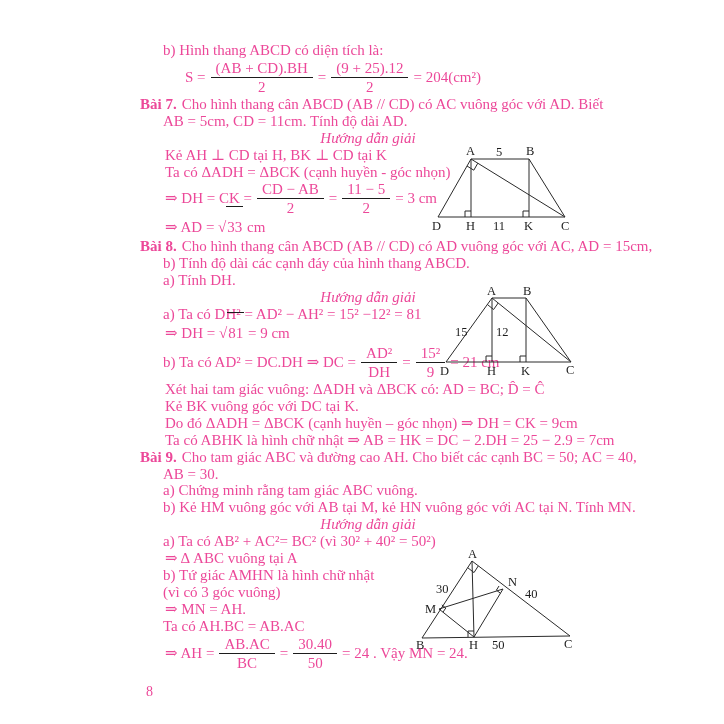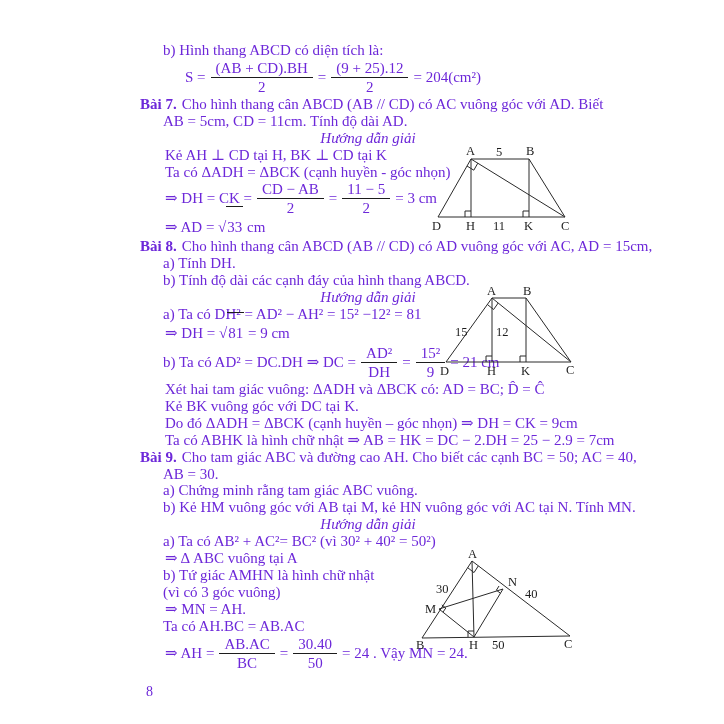--- a/index.html
+++ b/index.html
@@ -1,17 +1,17 @@
 <!DOCTYPE html>
 <html><head>
 <meta charset="utf-8">
 <style>
   html,body{margin:0;padding:0;background:#e8e8e8;}
   .page{position:relative;width:724px;height:724px;background:#ffffff;
-        font-family:"Liberation Serif","DejaVu Serif",serif;color:#6d28d9;overflow:hidden;}
+        font-family:"Liberation Serif","DejaVu Serif",serif;color:#ec4899;overflow:hidden;}
   .content{position:absolute;left:140px;top:42px;width:460px;font-size:15px;line-height:16.9px;}
   .ln{white-space:nowrap;}
   .pl23{padding-left:23px}
   .pl25{padding-left:25px}
   .pl45{padding-left:45px}
   .hd{text-align:center;font-weight:normal;font-style:italic;width:290px;}
   .hd.w{width:456px;}
   b.bai{font-weight:bold;margin-right:5px;}
   .fx{display:flex;align-items:center;height:37px;white-space:nowrap;}
   .frac{display:inline-block;text-align:center;line-height:16px;margin:15px 5px;}
@@ -60,22 +60,22 @@
       <span>=</span>
       <span class="frac">
           <span class="num">11 − 5</span>
           <span class="den">2</span>
         </span>
       <span>= 3 cm</span>
     </div>
     <div class="ln sq pl25"><span>⇒ AD = √</span><span class="rad">33</span><span> cm</span></div>
 
     <div class="ln"><b class="bai">Bài 8.</b><span>Cho hình thang cân ABCD (AB // CD) có AD vuông góc với AC, AD = 15cm,</span></div>
+    <div class="ln pl23">b) Tính độ dài các cạnh đáy của hình thang ABCD.</div>
     <div class="ln pl23">a) Tính DH.</div>
-    <div class="ln pl23">b) Tính độ dài các cạnh đáy của hình thang ABCD.</div>
     <div class="ln hd w">Hướng dẫn giải</div>
     <div class="ln pl23">a) Ta có DH² = AD² − AH² = 15² −12² = 81</div>
     <div class="ln sq pl25"><span>⇒ DH = √</span><span class="rad">81</span><span> = 9 cm</span></div>
     <div class="fx pl23">
       <span>b) Ta có AD² = DC.DH ⇒ DC =</span>
       <span class="frac">
           <span class="num">AD²</span>
           <span class="den">DH</span>
         </span>
       <span>=</span>

